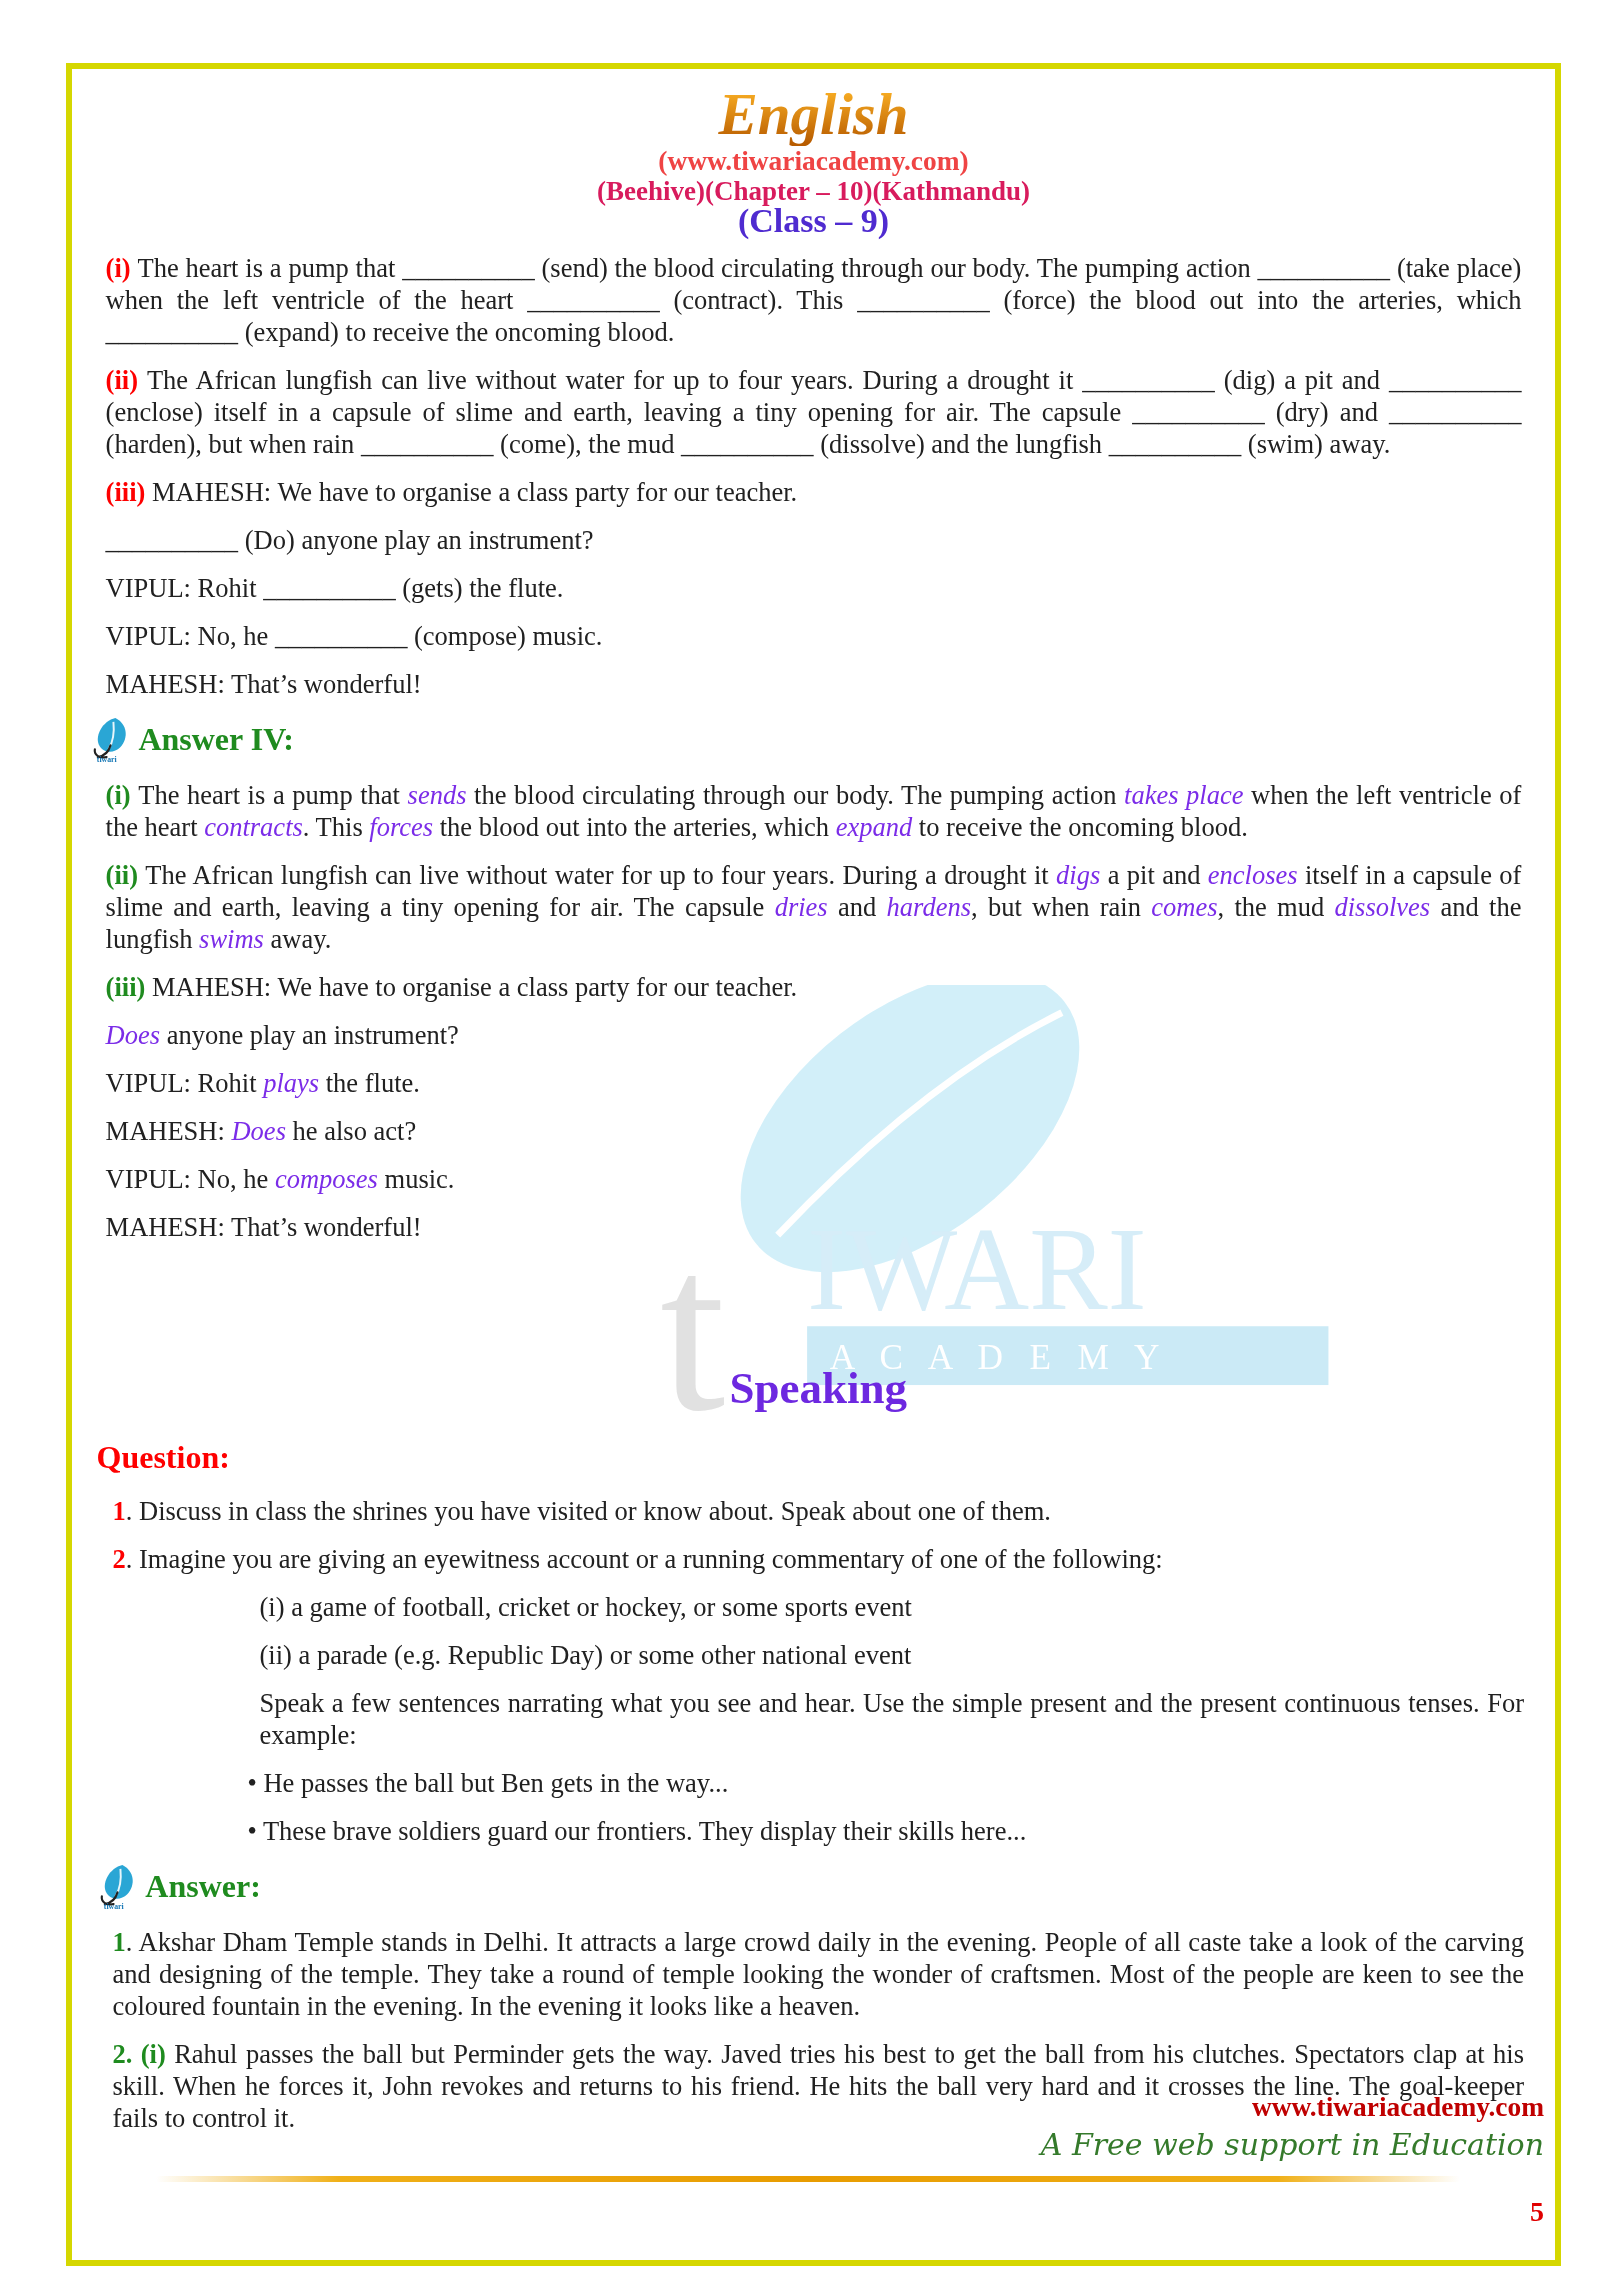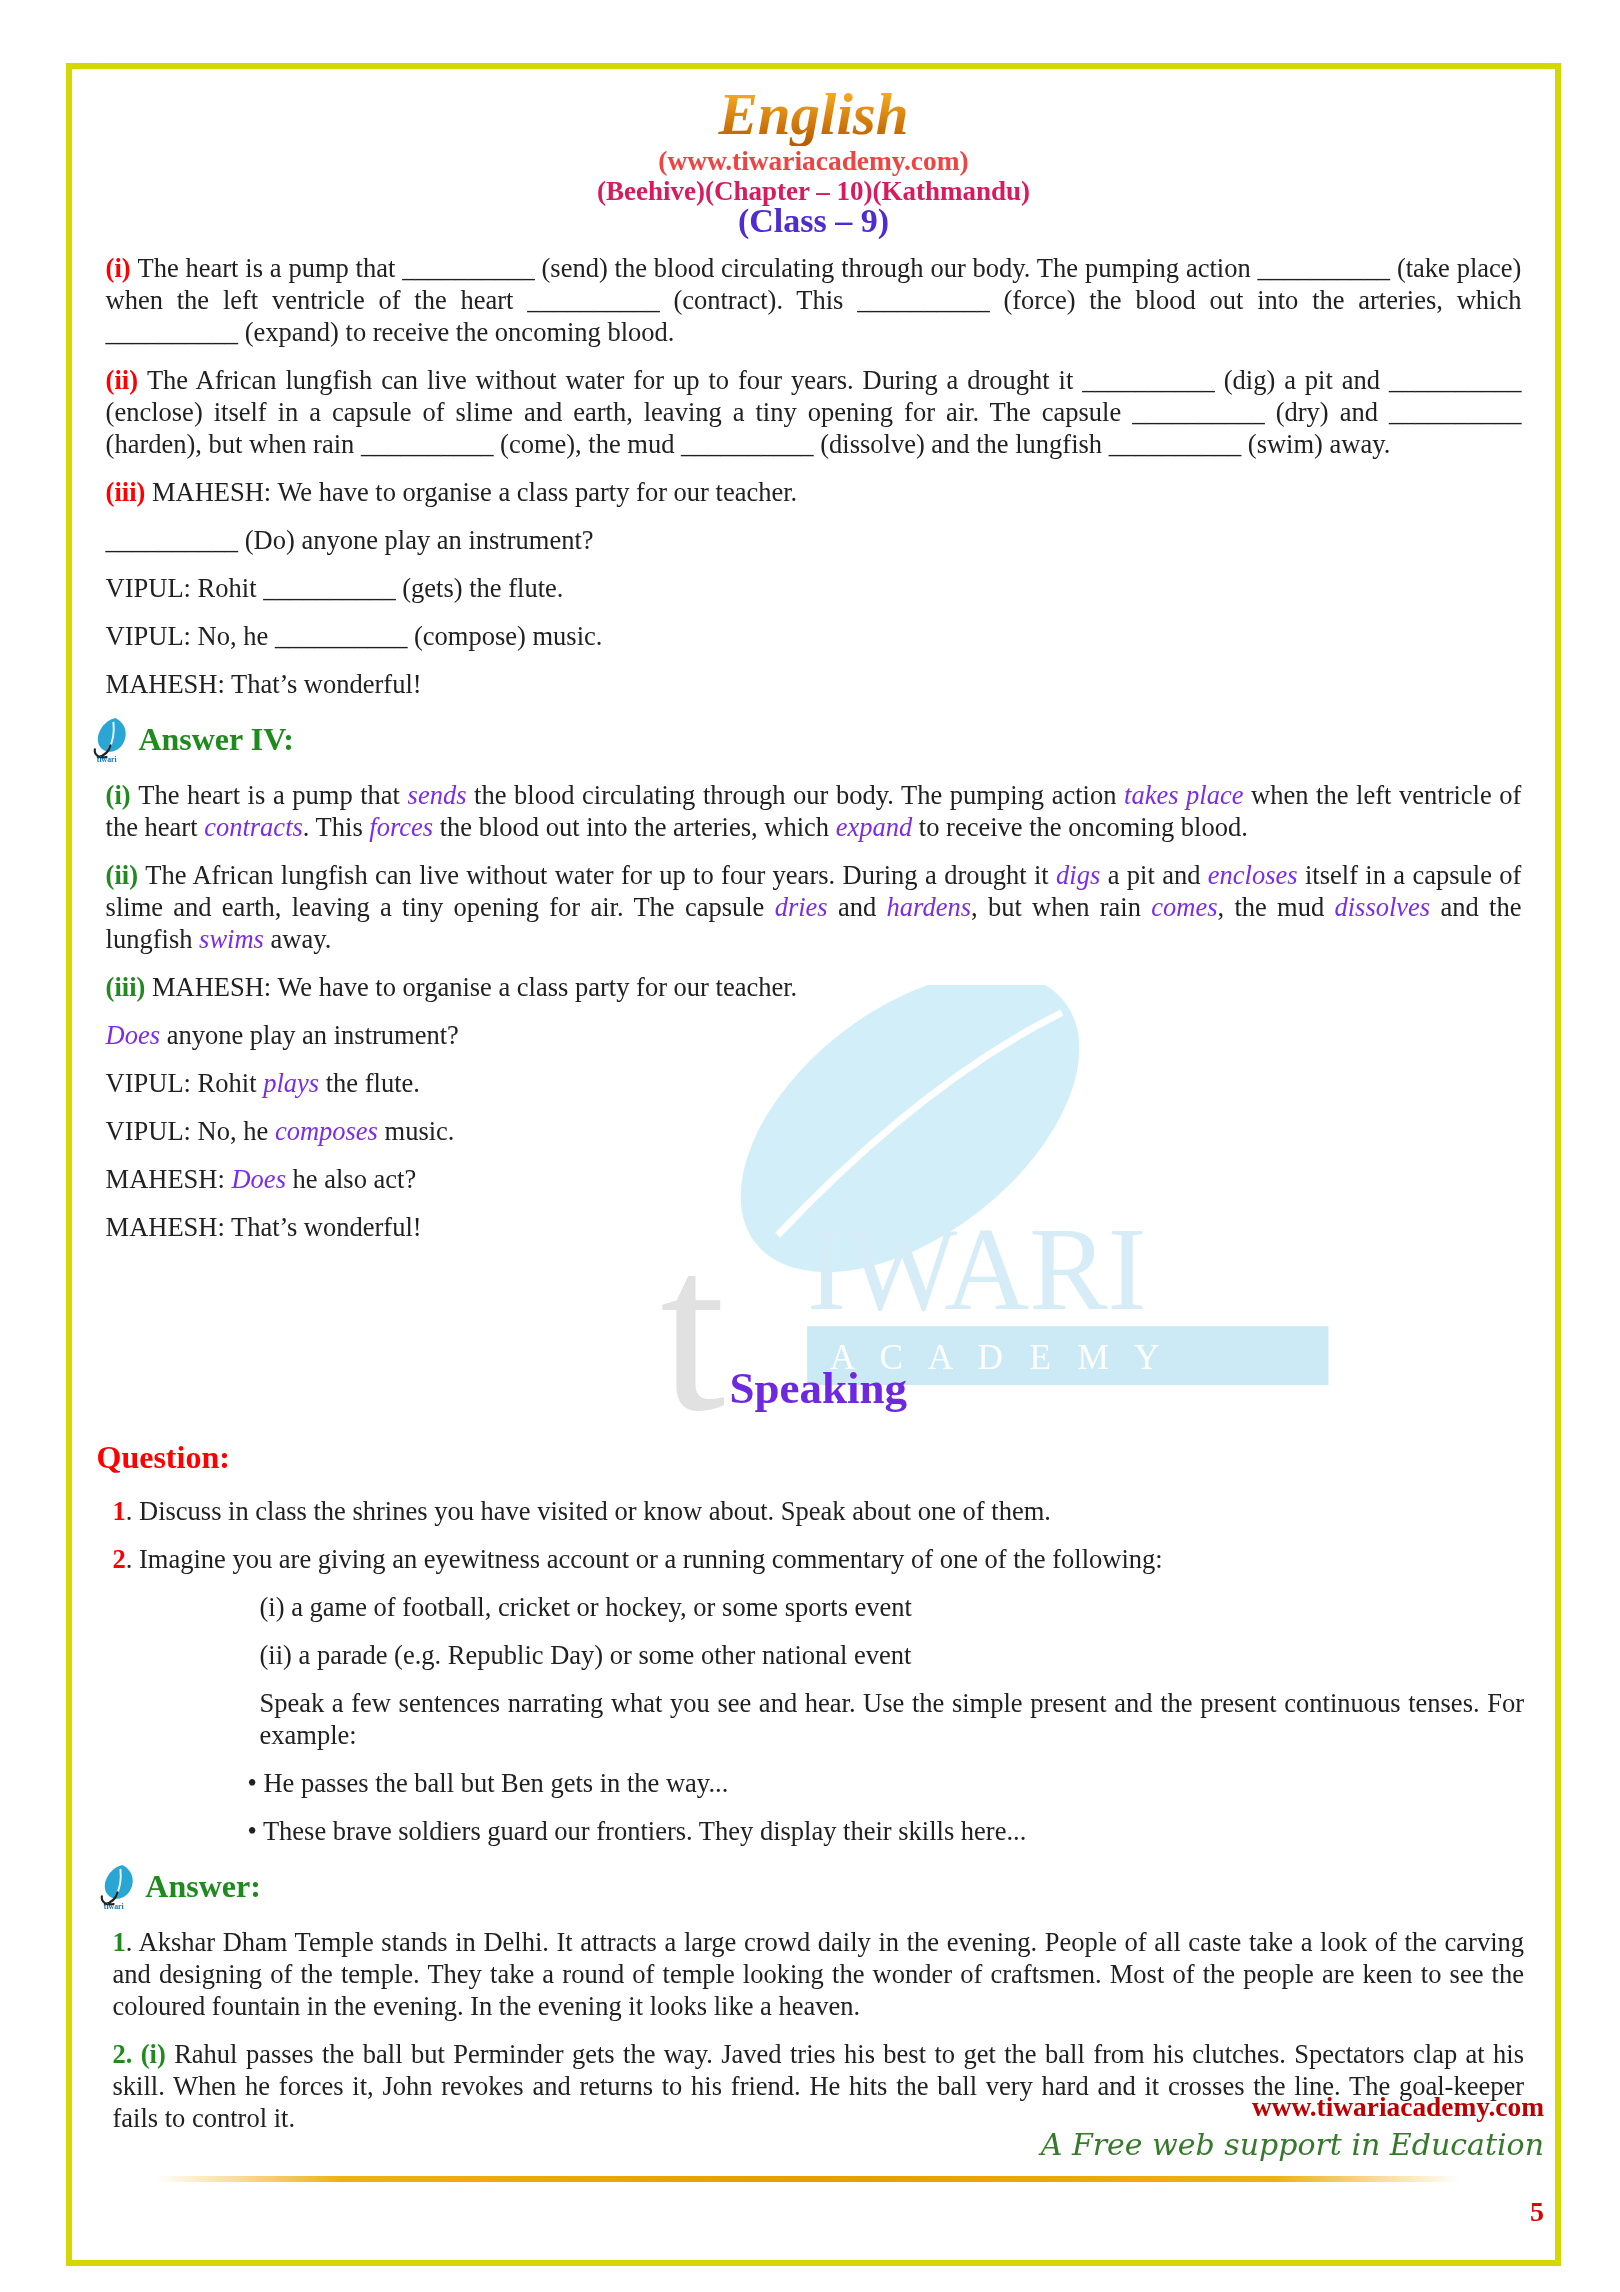--- a/index.html
+++ b/index.html
@@ -99,22 +99,22 @@
       </svg>
       <span>Answer IV:</span>
     </h2>
 
     <section>
       <p class="just"><span class="g">(i) </span><span>The heart is a pump that </span><span class="v">sends</span><span> the blood circulating through our body. The pumping action </span><span class="v">takes place</span><span> when the left ventricle of the heart </span><span class="v">contracts</span><span>. This </span><span class="v">forces</span><span> the blood out into the arteries, which </span><span class="v">expand</span><span> to receive the oncoming blood.</span></p>
       <p class="just"><span class="g">(ii) </span><span>The African lungfish can live without water for up to four years. During a drought it </span><span class="v">digs</span><span> a pit and </span><span class="v">encloses</span><span> itself in a capsule of slime and earth, leaving a tiny opening for air. The capsule </span><span class="v">dries</span><span> and </span><span class="v">hardens</span><span>, but when rain </span><span class="v">comes</span><span>, the mud </span><span class="v">dissolves</span><span> and the lungfish </span><span class="v">swims</span><span> away.</span></p>
       <p><span class="g">(iii) </span><span>MAHESH: We have to organise a class party for our teacher.</span></p>
       <p><span class="v">Does</span><span> anyone play an instrument?</span></p>
       <p><span>VIPUL: Rohit </span><span class="v">plays</span><span> the flute.</span></p>
+      <p><span>MAHESH: </span><span class="v">Does</span><span> he also act?</span></p>
       <p><span>VIPUL: No, he </span><span class="v">composes</span><span> music.</span></p>
-      <p><span>MAHESH: </span><span class="v">Does</span><span> he also act?</span></p>
       <p><span>MAHESH: That’s wonderful!</span></p>
     </section>
   </div>
 
   <div class="half2">
     <h2 class="speaking">Speaking</h2>
 
     <h3 class="q-h">Question:</h3>
     <section>
       <p><span class="r">1</span><span>. Discuss in class the shrines you have visited or know about. Speak about one of them.</span></p>

